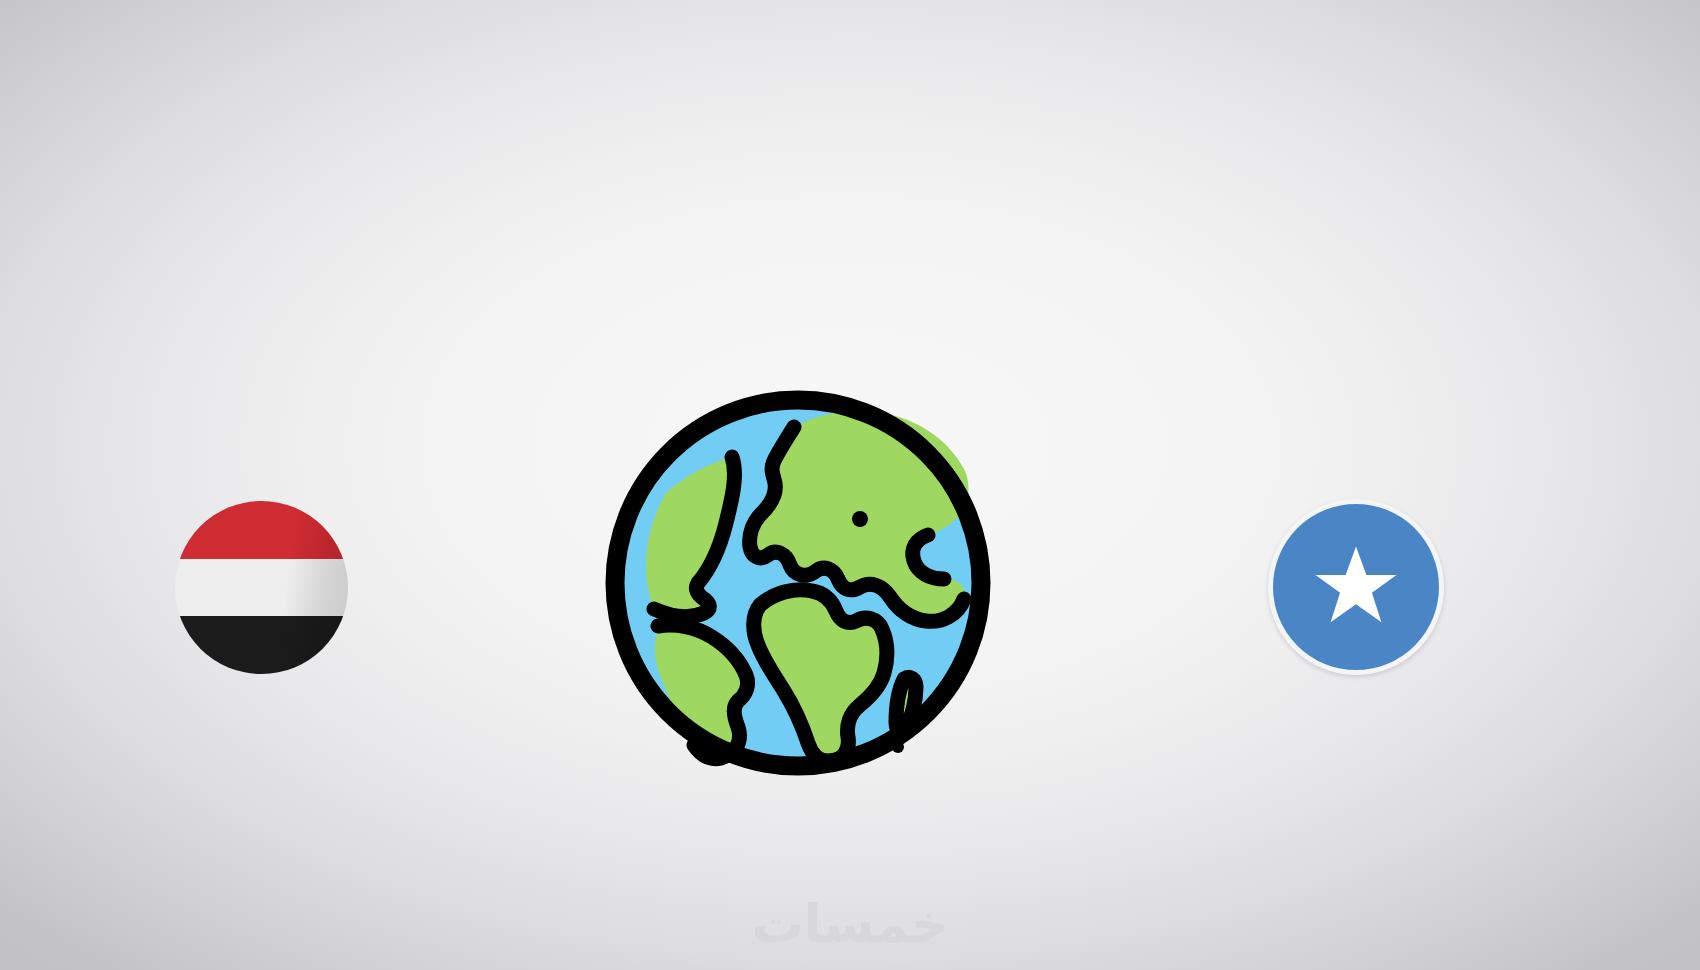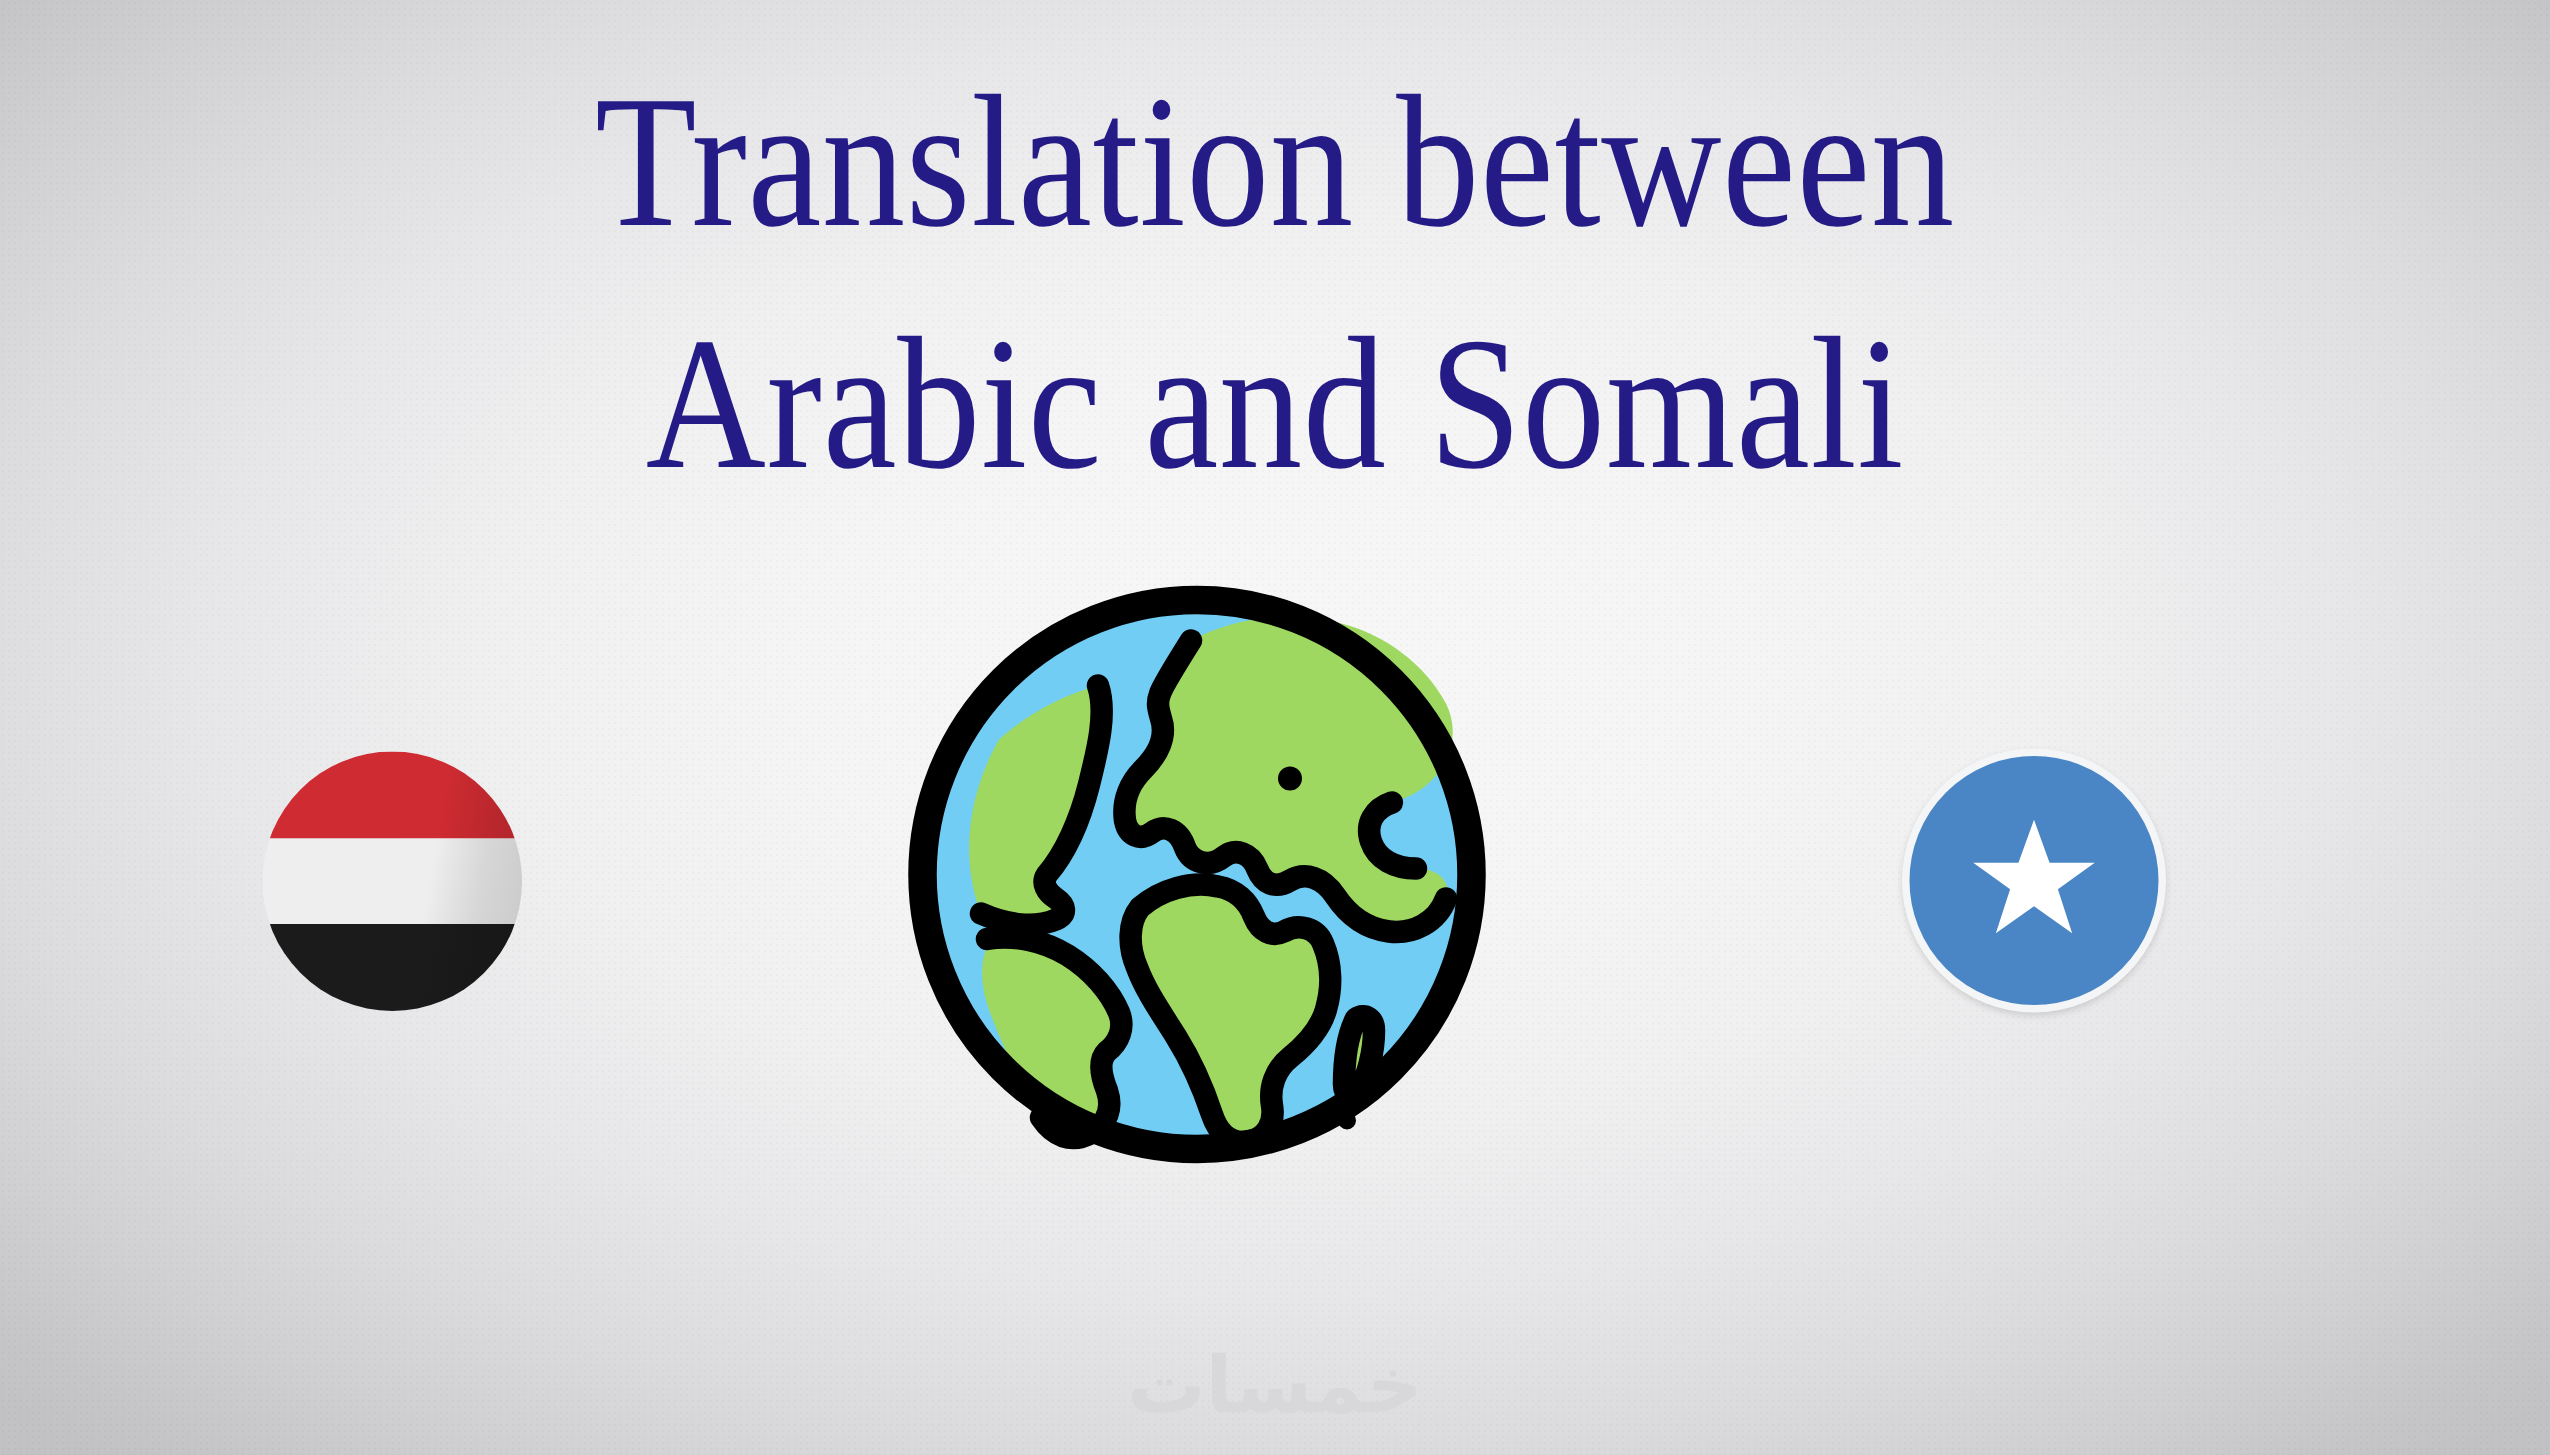--- a/index.html
+++ b/index.html
@@ -143,24 +143,20 @@
     direction: rtl;
     z-index: 6;
     user-select: none;
   }
 </style>
 </head>
 <body>
 
 <div id="poster">
 
-  <div class="title-block">
-    <span class="title-line">Translation between</span>
-    <span class="title-line">Arabic and Somali</span>
-  </div>
 
   <div class="flag" id="flag-yemen">
     <div class="band red"></div>
     <div class="band white"></div>
     <div class="band black"></div>
     <div class="shade"></div>
   </div>
 
   <div id="globe">
     <svg viewBox="0 0 400 400" width="400" height="400">

